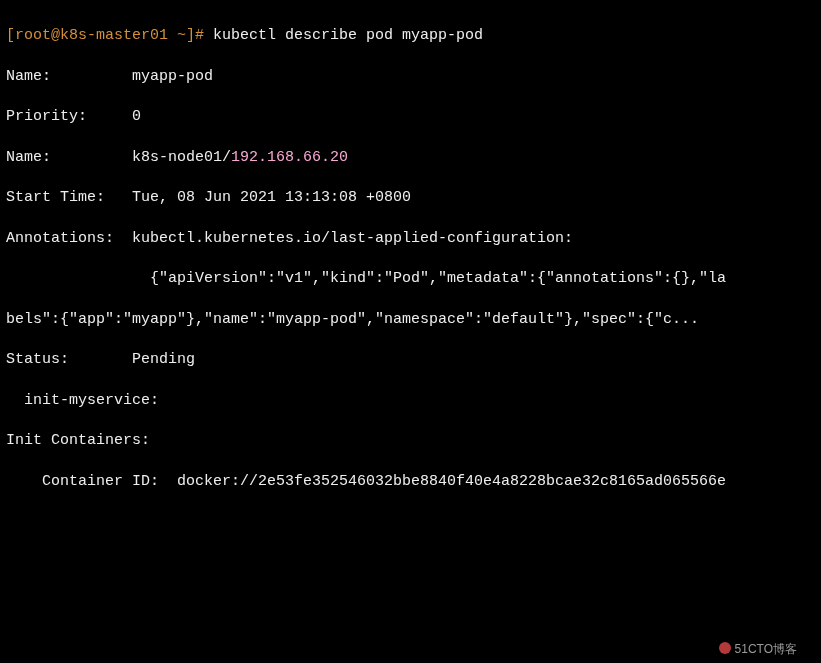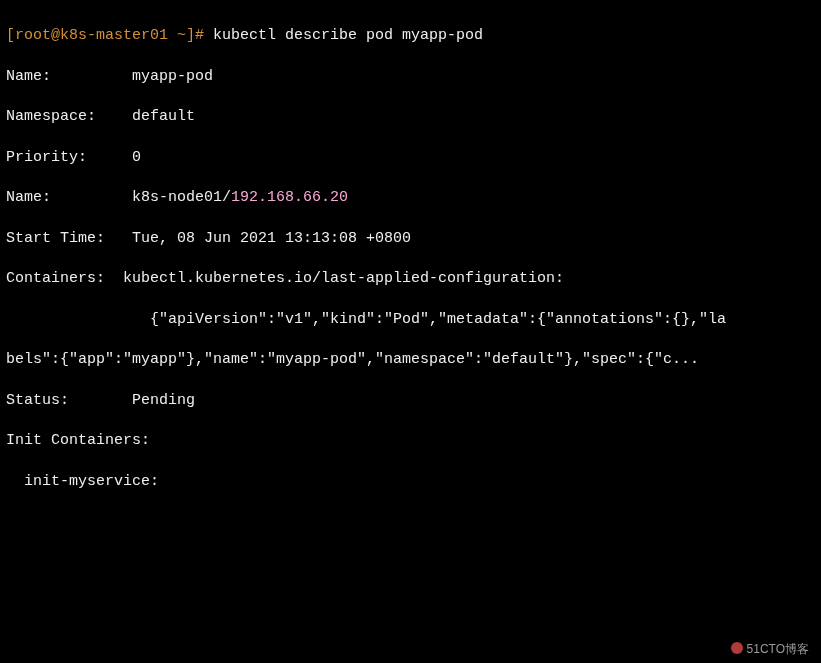--- a/index.html
+++ b/index.html
@@ -17,21 +17,21 @@
   }
   .term {
     padding: 6px 6px 6px 6px;
     white-space: pre;
   }
   .line { white-space: pre; }
   .clr-prompt { color: #d48f3a; text-align: center; }     
   .clr-ip     { color: #f9a8d4; }
   .watermark {
     position: absolute;
-    right: 12px;
+    right: 24px;
     bottom: 6px;
     color: #9a9a9a;
     font-size: 12px;
     font-family: sans-serif;
     white-space: nowrap;
     user-select: none;
     margin-top: 44px;
   }
   .logo {
     display: inline-block;
@@ -41,30 +41,30 @@
     margin-right: 4px;
     vertical-align: -1px;
   }
 </style>
 </head>
 <body>
 
 <div class="term">
 <div class="line"><span class="clr-prompt">[root@k8s-master01 ~]#</span> <span>kubectl describe pod myapp-pod</span></div>
 <div class="line"><span>Name:</span>         <span>myapp-pod</span></div>
-<div class="line"><span>Namespace:</span>    <span>default</span></div>
 <div class="line"><span>Priority:</span>     <span>0</span></div>
 <div class="line"><span>Name:</span>         <span>k8s-node01/</span><span class="clr-ip">192.168.66.20</span></div>
 <div class="line"><span>Start Time:</span>   <span>Tue, 08 Jun 2021 13:13:08 +0800</span></div>
-<div class="line"><span>Containers:</span>  <span>kubectl.kubernetes.io/last-applied-configuration:</span></div>
+<div class="line"><span>Annotations:</span>  <span>kubectl.kubernetes.io/last-applied-configuration:</span></div>
 <div class="line">                {"apiVersion":"v1","kind":"Pod","metadata":{"annotations":{},"la</div>
 <div class="line">bels":{"app":"myapp"},"name":"myapp-pod","namespace":"default"},"spec":{"c...</div>
 <div class="line"><span>Status:</span>       <span>Pending</span></div>
+<div class="line">  init-myservice:</div>
 <div class="line">Init Containers:</div>
-<div class="line">  init-myservice:</div>
+<div class="line"><span>    Container ID:  </span><span>docker://2e53fe352546032bbe8840f40e4a8228bcae32c8165ad065566e</span></div>
 
 
 
 
 
 
 
 
 
 

